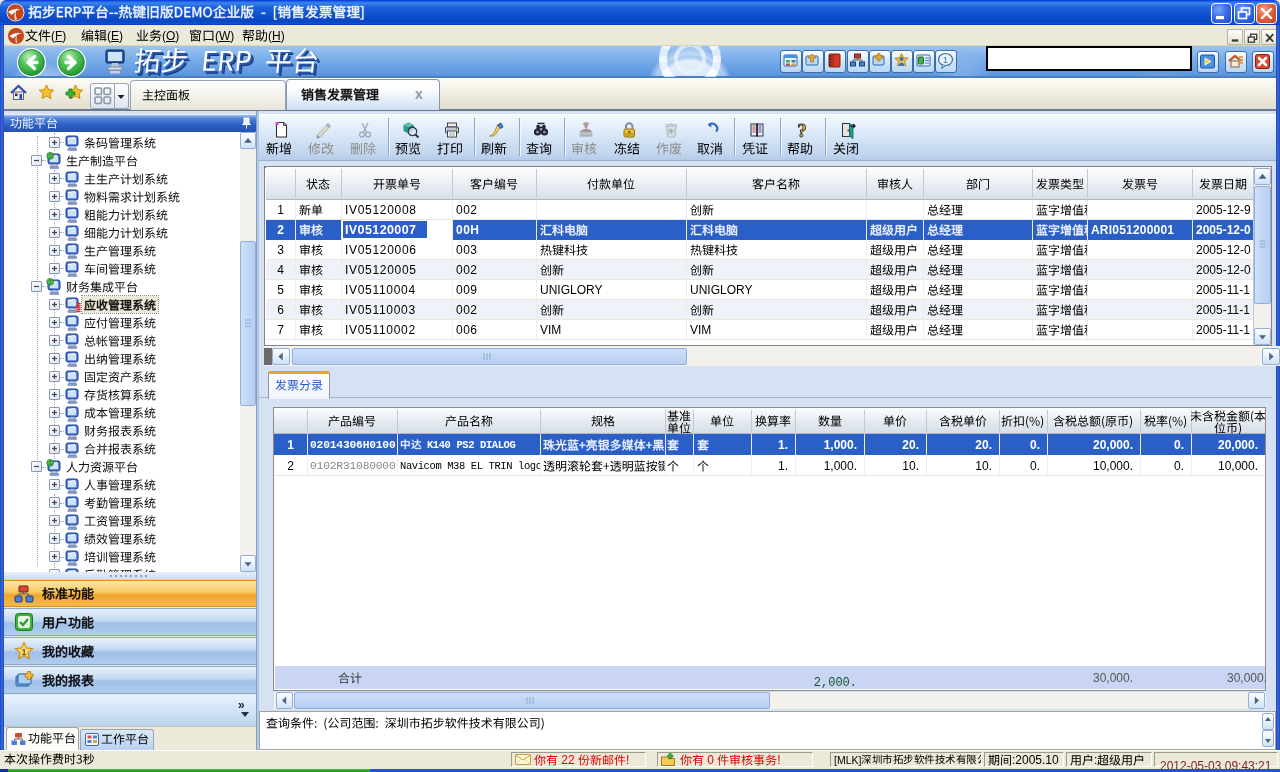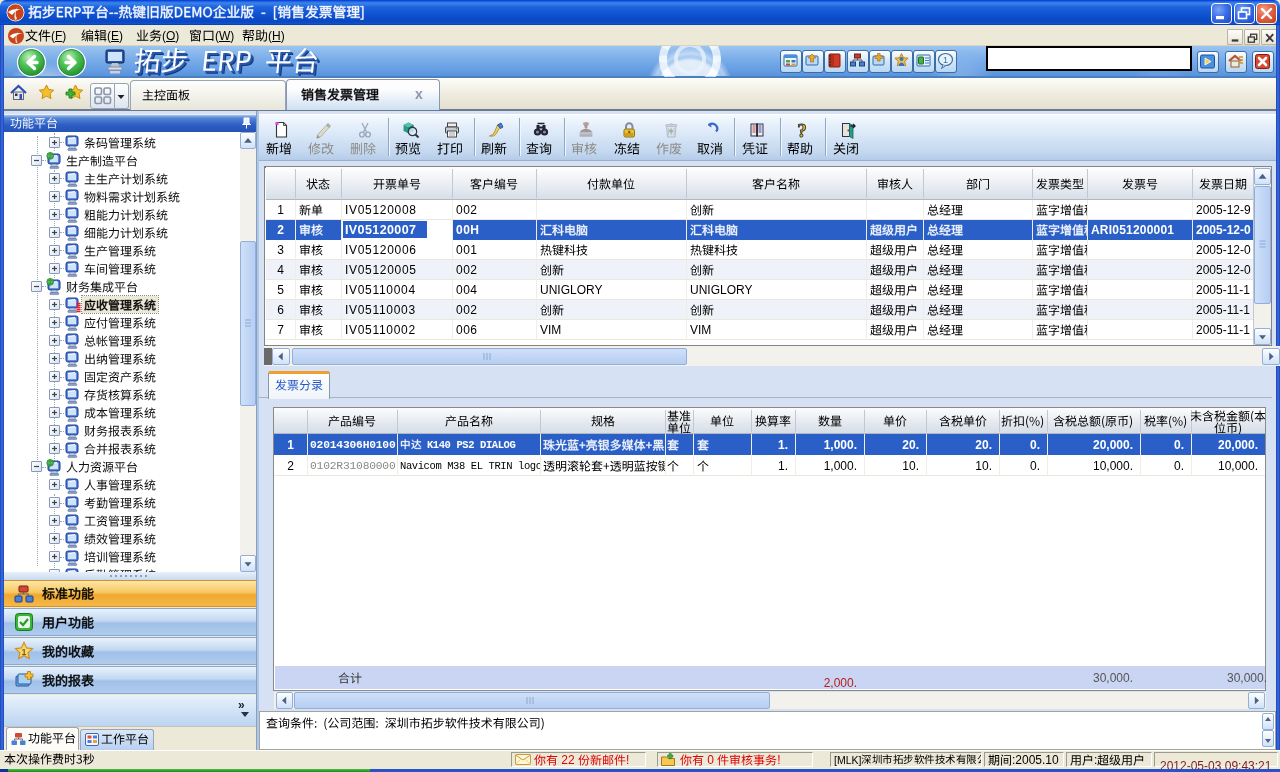--- a/index.html
+++ b/index.html
@@ -1483,21 +1483,21 @@
     </svg></div>
 <div class="t" style="left:1091px;top:220px;width:100px;height:20px;font-size:12px;color:#fff;font-family:Liberation Sans"><span style="font-weight:bold;letter-spacing:.2px">ARI051200001</span></div>
 <div class="t" style="left:1196px;top:220px;width:57px;height:20px;font-size:12px;color:#fff;font-family:Liberation Sans"><span style="font-weight:bold">2005-12-0</span></div>
 <div class="a" style="left:266px;top:259px;width:987px;height:1px;background:#eae7dc"></div>
 <div class="t c" style="left:266px;top:240px;width:29px;height:20px;font-size:12px;color:#000"><span style="font-family:Liberation Sans">3</span></div>
 <div class="t" style="left:299px;top:240px;width:44px;height:20px;font-size:12px;color:#000"><svg class="z" style="width:2.00em" viewBox="0 -220 500 250">
       <use href="#g113"></use>
       <use href="#g74" x="250"></use>
     </svg></div>
 <div class="t" style="left:345px;top:240px;width:105px;height:20px;font-size:12px;color:#000;font-family:Liberation Sans;letter-spacing:.7px">IV05120006</div>
-<div class="t" style="left:456px;top:240px;width:78px;height:20px;font-size:12px;color:#000;font-family:Liberation Sans;letter-spacing:.5px">001</div>
+<div class="t" style="left:456px;top:240px;width:78px;height:20px;font-size:12px;color:#000;font-family:Liberation Sans;letter-spacing:.5px">003</div>
 <div class="t" style="left:540px;top:240px;width:144px;height:20px;font-size:12px;color:#000"><svg class="z" style="width:1.00em" viewBox="0 -220 250 250">
       <use href="#g8"></use>
     </svg><svg class="z" style="width:1.00em" viewBox="0 -220 250 250">
       <use href="#g9"></use>
     </svg><svg class="z" style="width:1.00em" viewBox="0 -220 250 250">
       <use href="#g146"></use>
     </svg><svg class="z" style="width:1.00em" viewBox="0 -220 250 250">
       <use href="#g151"></use>
     </svg></div>
 <div class="t" style="left:690px;top:240px;width:174px;height:20px;font-size:12px;color:#000"><svg class="z" style="width:1.00em" viewBox="0 -220 250 250">
@@ -1566,21 +1566,21 @@
       <use href="#g144" x="1000"></use>
     </svg></div>
 <div class="t" style="left:1196px;top:260px;width:57px;height:20px;font-size:12px;color:#000;font-family:Liberation Sans"><span>2005-12-0</span></div>
 <div class="a" style="left:266px;top:299px;width:987px;height:1px;background:#eae7dc"></div>
 <div class="t c" style="left:266px;top:280px;width:29px;height:20px;font-size:12px;color:#000"><span style="font-family:Liberation Sans">5</span></div>
 <div class="t" style="left:299px;top:280px;width:44px;height:20px;font-size:12px;color:#000"><svg class="z" style="width:2.00em" viewBox="0 -220 500 250">
       <use href="#g113"></use>
       <use href="#g74" x="250"></use>
     </svg></div>
 <div class="t" style="left:345px;top:280px;width:105px;height:20px;font-size:12px;color:#000;font-family:Liberation Sans;letter-spacing:.7px">IV05110004</div>
-<div class="t" style="left:456px;top:280px;width:78px;height:20px;font-size:12px;color:#000;font-family:Liberation Sans;letter-spacing:.5px">004</div>
+<div class="t" style="left:456px;top:280px;width:78px;height:20px;font-size:12px;color:#000;font-family:Liberation Sans;letter-spacing:.5px">009</div>
 <div class="t" style="left:540px;top:280px;width:144px;height:20px;font-size:12px;color:#000"><span>UNIGLORY</span></div>
 <div class="t" style="left:690px;top:280px;width:174px;height:20px;font-size:12px;color:#000"><span>UNIGLORY</span></div>
 <div class="t" style="left:870px;top:280px;width:52px;height:20px;font-size:12px;color:#000"><svg class="z" style="width:4.00em" viewBox="0 -220 1000 250">
       <use href="#g149"></use>
       <use href="#g150" x="250"></use>
       <use href="#g94" x="500"></use>
       <use href="#g95" x="750"></use>
     </svg></div>
 <div class="t" style="left:927px;top:280px;width:103px;height:20px;font-size:12px;color:#000"><svg class="z" style="width:3.00em" viewBox="0 -220 750 250">
       <use href="#g65"></use>
@@ -1881,21 +1881,21 @@
 <div class="a" style="left:926px;top:434px;width:1px;height:42px;background:#efede4"></div>
 <div class="a" style="left:999px;top:434px;width:1px;height:42px;background:#efede4"></div>
 <div class="a" style="left:1047px;top:434px;width:1px;height:42px;background:#efede4"></div>
 <div class="a" style="left:1140px;top:434px;width:1px;height:42px;background:#efede4"></div>
 <div class="a" style="left:1191px;top:434px;width:1px;height:42px;background:#efede4"></div>
 <div class="a" style="left:275px;top:666px;width:990px;height:23px;background:#c9d5f3"></div>
 <div class="t" style="left:338px;top:666px;width:60px;height:23px;color:#333;font-size:12px"><svg class="z" style="width:2.00em" viewBox="0 -220 500 250">
       <use href="#g79"></use>
       <use href="#g48" x="250"></use>
     </svg></div>
-<div class="t r" style="left:795px;top:666px;width:62px;height:34px;color:#b91c1c;font-size:12px;font-family:Liberation Sans, sans-serif">2,000.</div>
+<div class="t r" style="left:795px;top:666px;width:62px;height:34px;color:#14532d;font-size:12px;font-family:Liberation Mono, monospace">2,000.</div>
 <div class="t r" style="left:1047px;top:666px;width:86px;height:23px;color:#555;font-size:12px;font-family:Liberation Sans">30,000.</div>
 <div class="t r" style="left:1191px;top:666px;width:76px;height:23px;color:#555;font-size:12px;font-family:Liberation Sans">30,000.</div>
 <div class="a" style="left:274px;top:692px;width:992px;height:17px;background:#f2f1ec"></div>
 <div class="a" style="left:276px;top:692px;width:17px;height:17px;background:linear-gradient(180deg,#fdfeff,#d0e2f8);border:1px solid #93aeda;border-radius:2px"><svg width="15" height="15" viewBox="0 0 18 17">
       <path d="M11 4 l-5 4.5 5 4.5 Z" fill="#4d6185"></path>
     </svg></div>
 <div class="a" style="left:1248px;top:692px;width:17px;height:17px;background:linear-gradient(180deg,#fdfeff,#d0e2f8);border:1px solid #93aeda;border-radius:2px"><svg width="15" height="15" viewBox="0 0 18 17">
       <path d="M7 4 l5 4.5 -5 4.5 Z" fill="#4d6185"></path>
     </svg></div>
 <div class="a" style="left:294px;top:692px;width:476px;height:17px;background:linear-gradient(180deg,#cfe0f8,#b6cef2);border:1px solid #93aeda;border-radius:2px"><svg width="474" height="15" viewBox="0 0 474 15">

